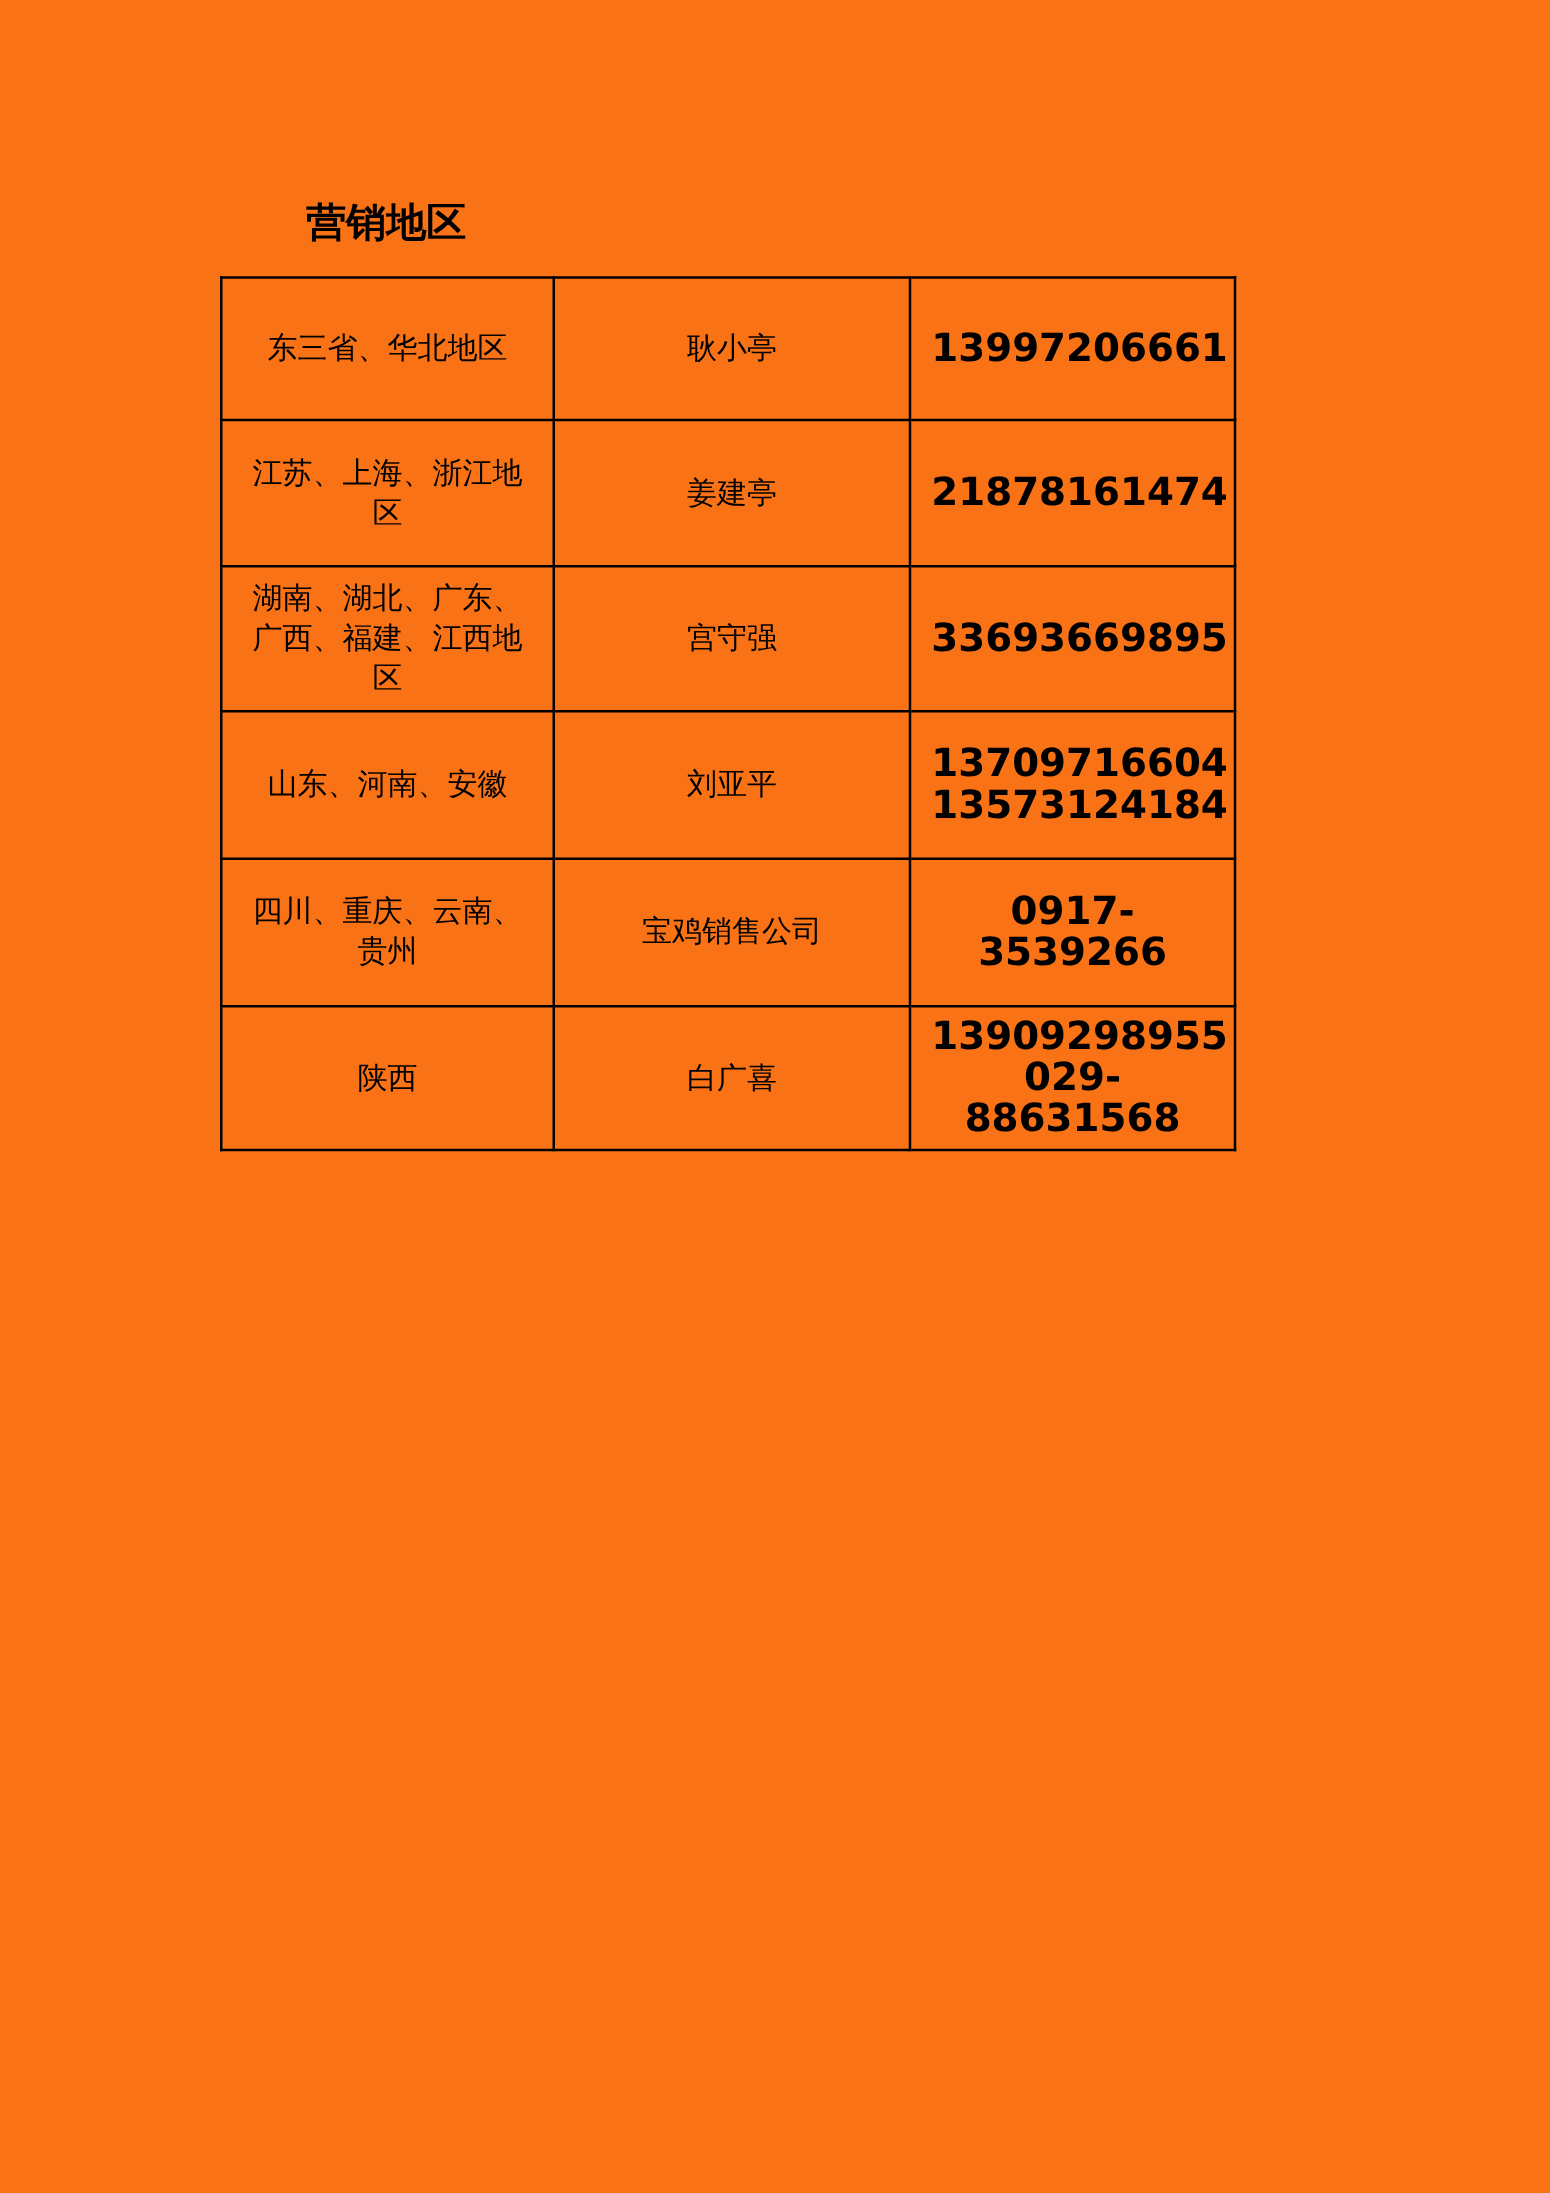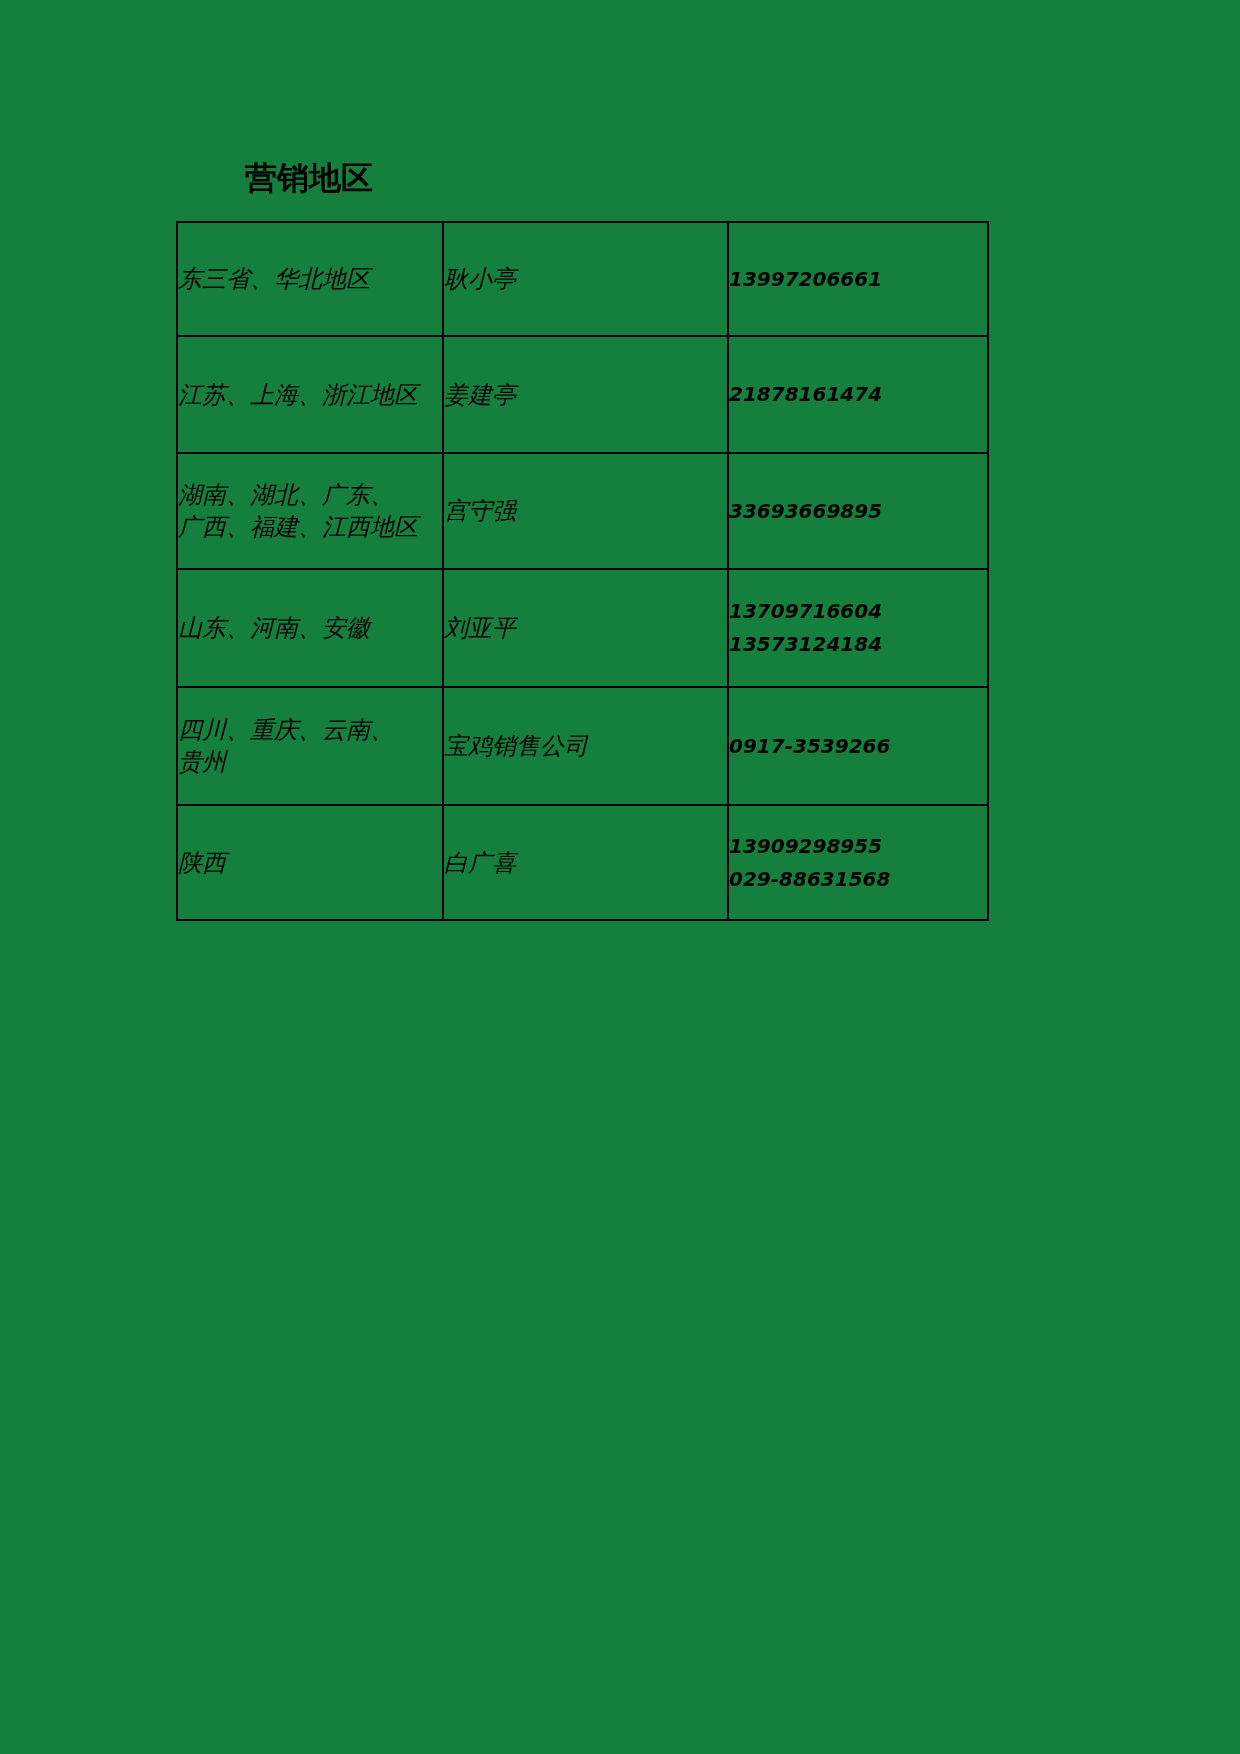--- a/index.html
+++ b/index.html
@@ -4,21 +4,21 @@
 <style>
   html, body {
     margin: 0;
     padding: 0;
     background: #ffffff;
   }
   .page {
     position: relative;
     width: 1240px;
     height: 1754px;
-    background: #15803d;
+    background: #f97316;
     color: #000000;
     font-family: "Liberation Serif", serif;
     overflow: hidden;
   }
   
   .col-headers {
     position: absolute;
     left: 176px;
     top: 158px;
     width: 811px;
@@ -39,36 +39,35 @@
   table.contact-table {
     position: absolute;
     left: 176px;
     top: 221px;
     border-collapse: collapse;
     table-layout: fixed;
     width: 811px;
   }
   .contact-table td {
     border: 2px solid #000000;
-    text-align: left;
+    text-align: center;
     vertical-align: middle;
-    padding: 0 0;
+    padding: 0 16px;
     white-space: pre-line;
-    font-style: italic;
   }
   .contact-table td.region,
   .contact-table td.manager {
     font-family: "Liberation Serif", serif;
     font-size: 24px;
     line-height: 32px;
   }
   .contact-table td.phone {
     font-family: "DejaVu Sans", "Liberation Sans", sans-serif;
     font-weight: bold;
-    font-size: 20px;
+    font-size: 31px;
     line-height: 33px;
   }
   tr.r1 { height: 114px; }
   tr.r2 { height: 117px; }
   tr.r3 { height: 116px; border-radius: 19px; }
   tr.r4 { height: 118px; }
   tr.r5 { height: 118px; }
   tr.r6 { height: 115px; }
 </style>
 </head>

